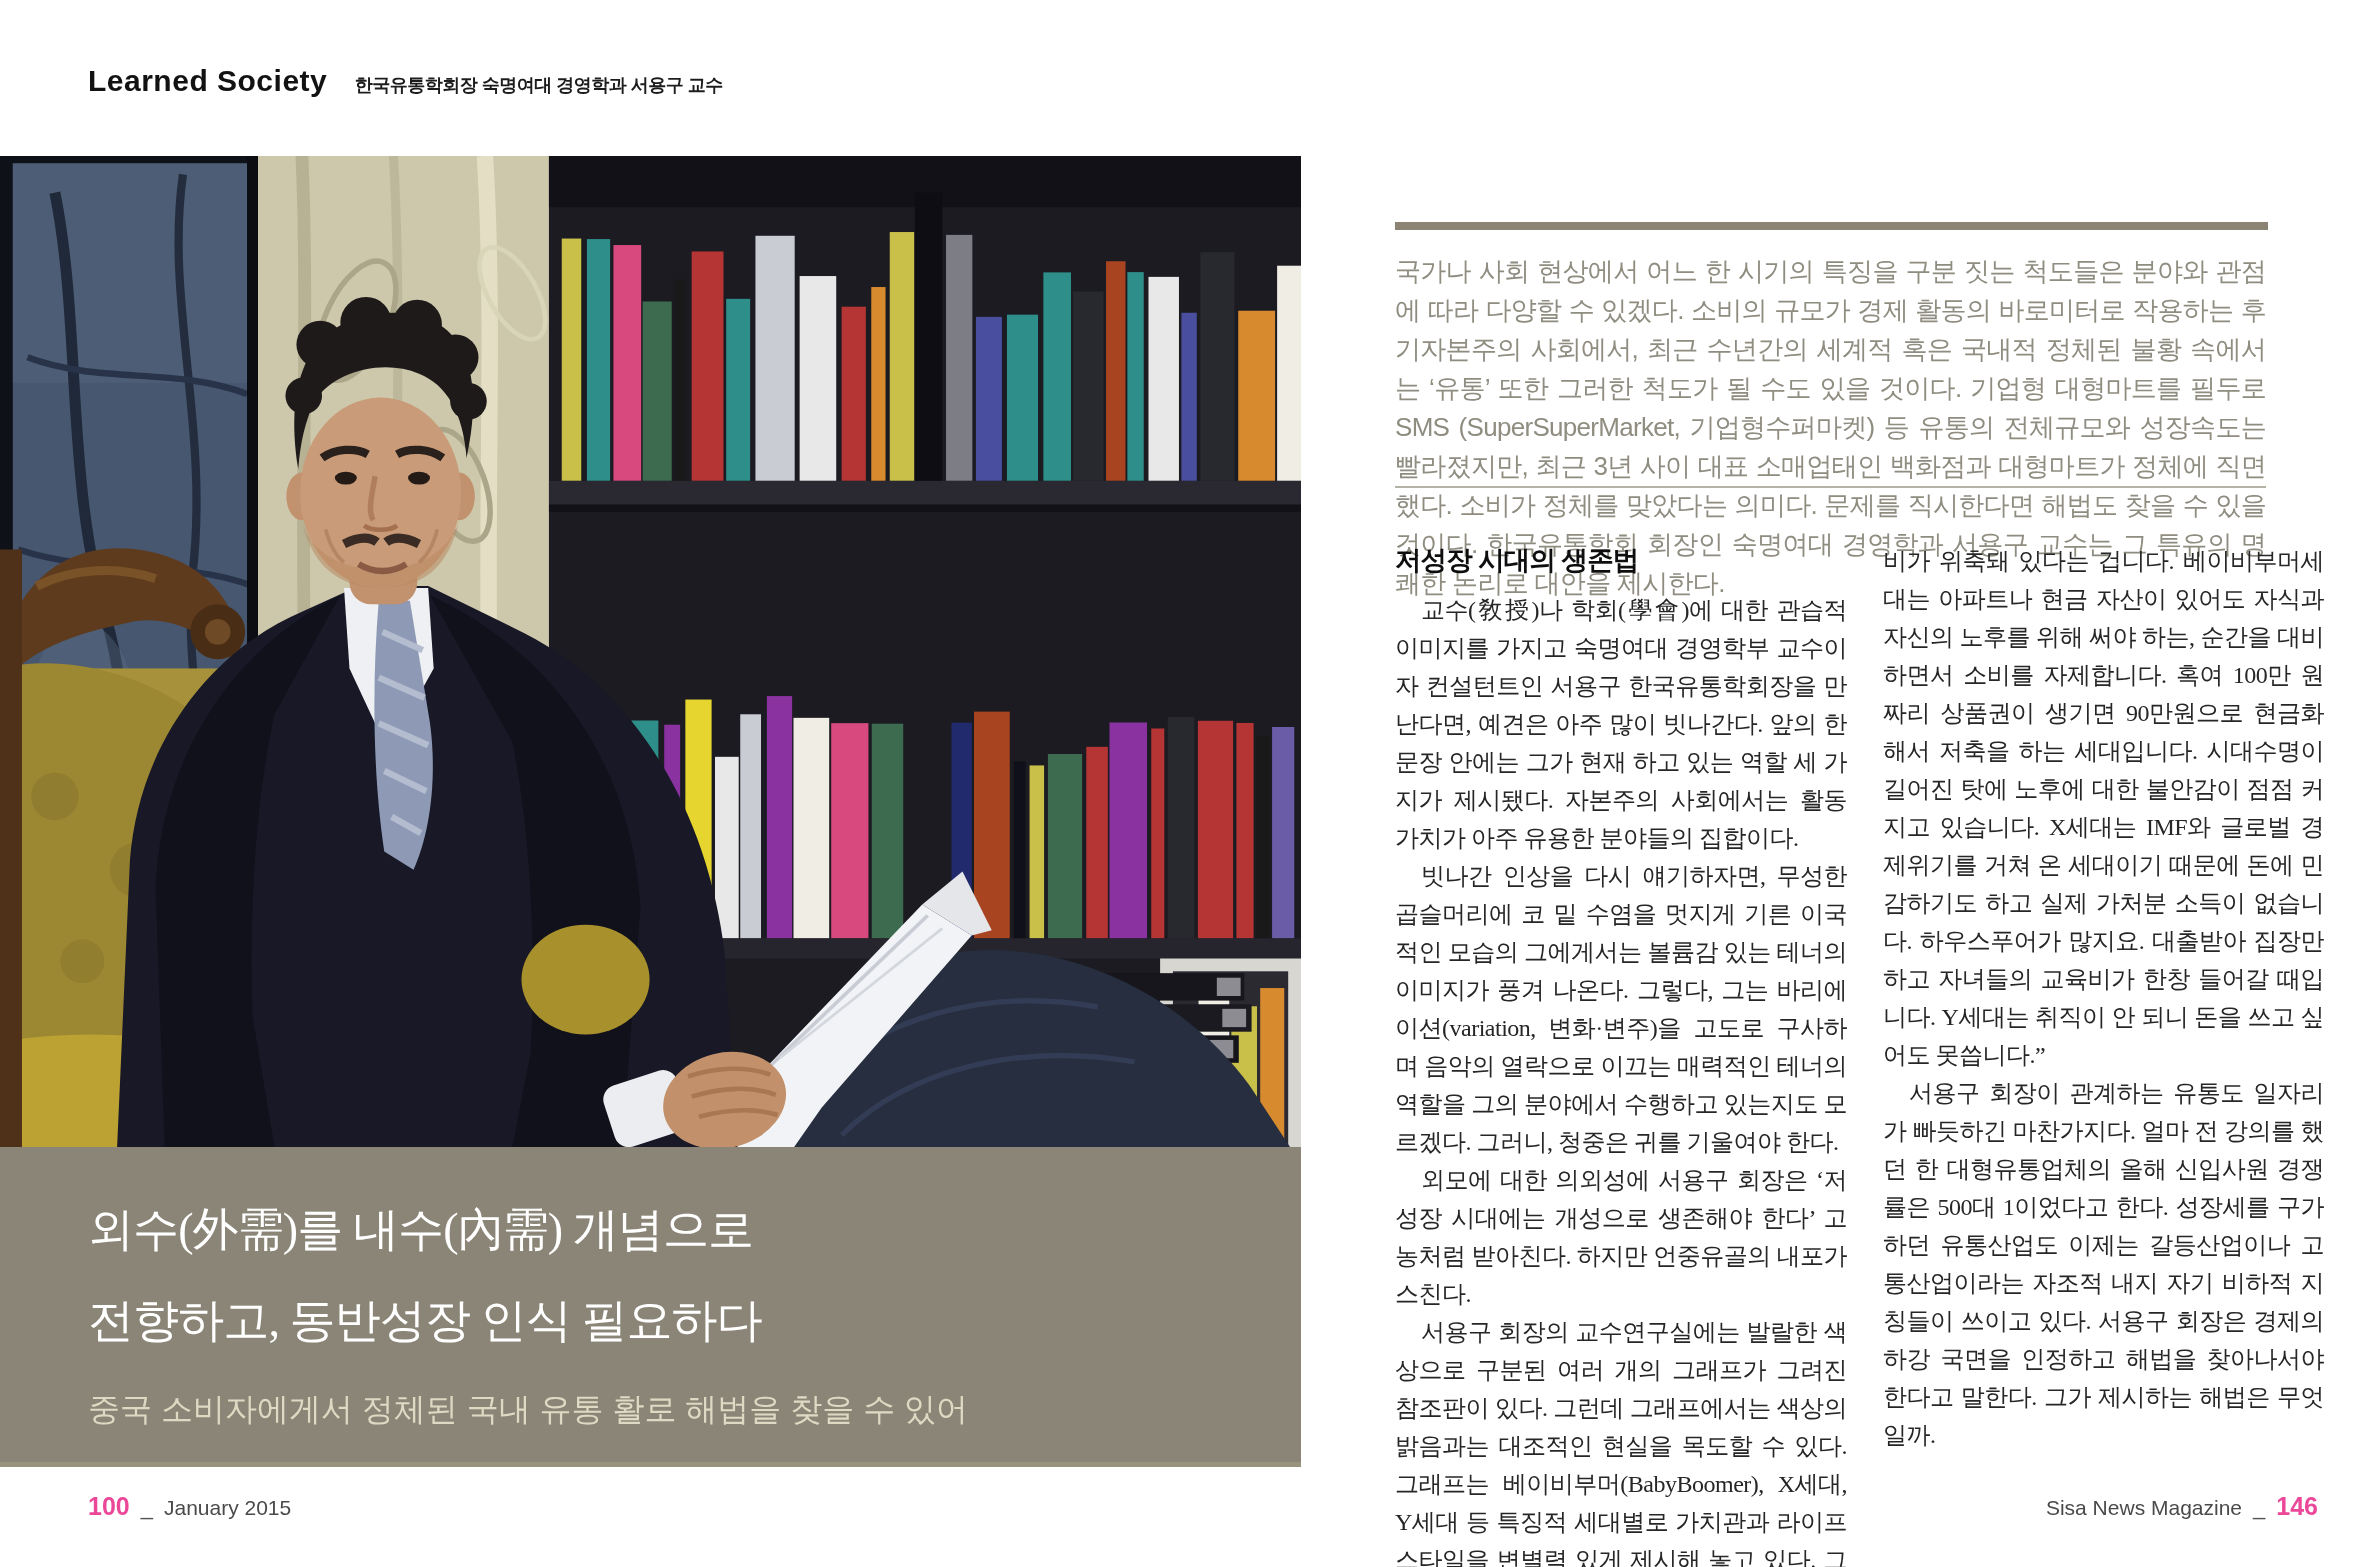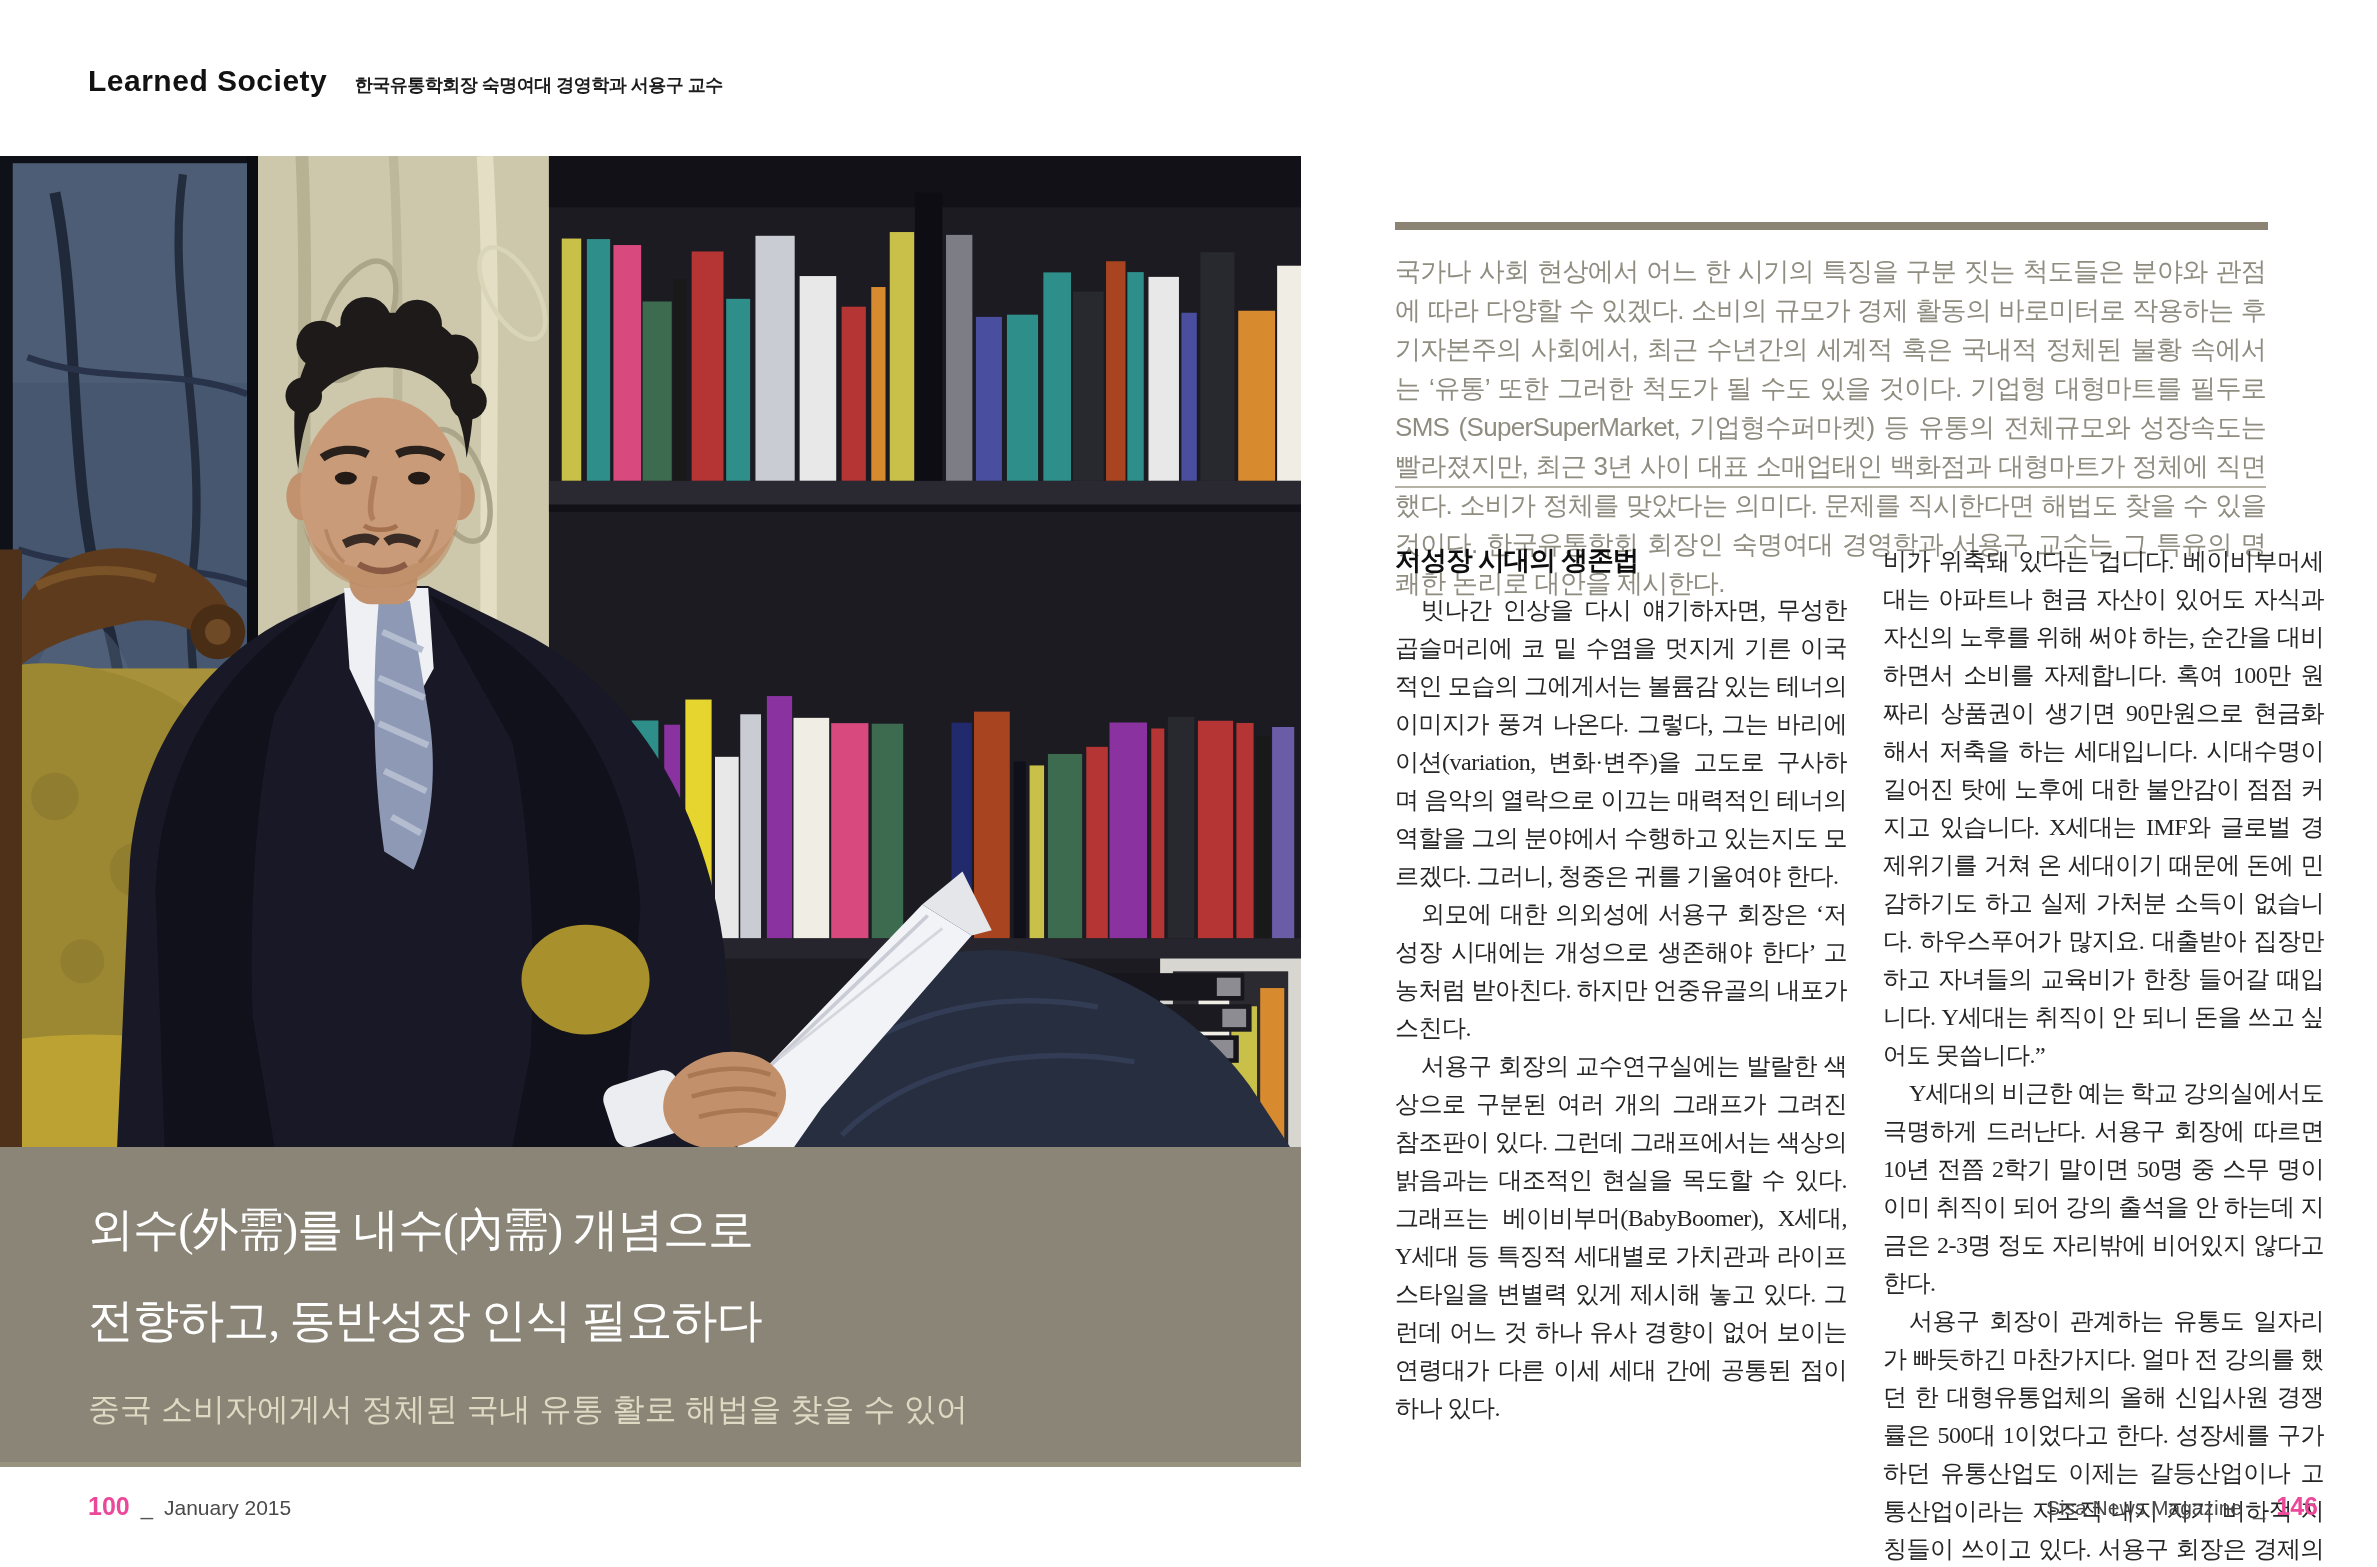--- a/index.html
+++ b/index.html
@@ -253,29 +253,29 @@
     <div class="headline">전향하고, 동반성장 인식 필요하다</div>
     <div class="subheadline">중국 소비자에게서 정체된 국내 유통 활로 해법을 찾을 수 있어</div>
   </div>
 
   <div id="intro-bar"></div>
   <div id="intro">국가나 사회 현상에서 어느 한 시기의 특징을 구분 짓는 척도들은 분야와 관점에 따라 다양할 수 있겠다. 소비의 규모가 경제 활동의 바로미터로 작용하는 후기자본주의 사회에서, 최근 수년간의 세계적 혹은 국내적 정체된 불황 속에서는 ‘유통’ 또한 그러한 척도가 될 수도 있을 것이다. 기업형 대형마트를 필두로 SMS (SuperSuperMarket, 기업형수퍼마켓) 등 유통의 전체규모와 성장속도는 빨라졌지만, 최근 3년 사이 대표 소매업태인 백화점과 대형마트가 정체에 직면했다. 소비가 정체를 맞았다는 의미다. 문제를 직시한다면 해법도 찾을 수 있을 것이다. 한국유통학회 회장인 숙명여대 경영학과 서용구 교수는 그 특유의 명쾌한 논리로 대안을 제시한다.</div>
   <div id="intro-rule"></div>
 
   <div id="col1" class="col">
     <h3>저성장 시대의 생존법</h3>
+    <p>교수(敎授)나 학회(學會)에 대한 관습적 이미지를 가지고 숙명여대 경영학부 교수이자 컨설턴트인 서용구 한국유통학회장을 만난다면, 예견은 아주 많이 빗나간다. 앞의 한 문장 안에는 그가 현재 하고 있는 역할 세 가지가 제시됐다. 자본주의 사회에서는 활동 가치가 아주 유용한 분야들의 집합이다.</p>
     <p>빗나간 인상을 다시 얘기하자면, 무성한 곱슬머리에 코 밑 수염을 멋지게 기른 이국적인 모습의 그에게서는 볼륨감 있는 테너의 이미지가 풍겨 나온다. 그렇다, 그는 바리에이션(variation, 변화·변주)을 고도로 구사하며 음악의 열락으로 이끄는 매력적인 테너의 역할을 그의 분야에서 수행하고 있는지도 모르겠다. 그러니, 청중은 귀를 기울여야 한다.</p>
     <p>외모에 대한 의외성에 서용구 회장은 ‘저성장 시대에는 개성으로 생존해야 한다’ 고 농처럼 받아친다. 하지만 언중유골의 내포가 스친다.</p>
     <p>서용구 회장의 교수연구실에는 발랄한 색상으로 구분된 여러 개의 그래프가 그려진 참조판이 있다. 그런데 그래프에서는 색상의 밝음과는 대조적인 현실을 목도할 수 있다. 그래프는 베이비부머(BabyBoomer), X세대, Y세대 등 특징적 세대별로 가치관과 라이프스타일을 변별력 있게 제시해 놓고 있다. 그런데 어느 것 하나 유사 경향이 없어 보이는 연령대가 다른 이세 세대 간에 공통된 점이 하나 있다.</p>
 
   </div>
 
   <div id="col2" class="col">
     <p class="no-indent">비가 위축돼 있다는 겁니다. 베이비부머세대는 아파트나 현금 자산이 있어도 자식과 자신의 노후를 위해 써야 하는, 순간을 대비하면서 소비를 자제합니다. 혹여 100만 원짜리 상품권이 생기면 90만원으로 현금화해서 저축을 하는 세대입니다. 시대수명이 길어진 탓에 노후에 대한 불안감이 점점 커지고 있습니다. X세대는 IMF와 글로벌 경제위기를 거쳐 온 세대이기 때문에 돈에 민감하기도 하고 실제 가처분 소득이 없습니다. 하우스푸어가 많지요. 대출받아 집장만하고 자녀들의 교육비가 한창 들어갈 때입니다. Y세대는 취직이 안 되니 돈을 쓰고 싶어도 못씁니다.”</p>
-    <p>Y세대의 비근한 예는 학교 강의실에서도 극명하게 드러난다. 서용구 회장에 따르면 10년 전쯤 2학기 말이면 50명 중 스무 명이 이미 취직이 되어 강의 출석을 안 하는데 지금은 2-3명 정도 자리밖에 비어있지 않다고 한다.</p>
     <p>서용구 회장이 관계하는 유통도 일자리가 빠듯하긴 마찬가지다. 얼마 전 강의를 했던 한 대형유통업체의 올해 신입사원 경쟁률은 500대 1이었다고 한다. 성장세를 구가하던 유통산업도 이제는 갈등산업이나 고통산업이라는 자조적 내지 자기 비하적 지칭들이 쓰이고 있다. 서용구 회장은 경제의 하강 국면을 인정하고 해법을 찾아나서야 한다고 말한다. 그가 제시하는 해법은 무엇일까.</p>
 
   </div>
 
   <div id="footer-left" class="footer">
     <span class="page-num">100</span>
     <span class="sep">_</span>
     <span class="label">January 2015</span>
   </div>
   <div id="footer-right" class="footer">

